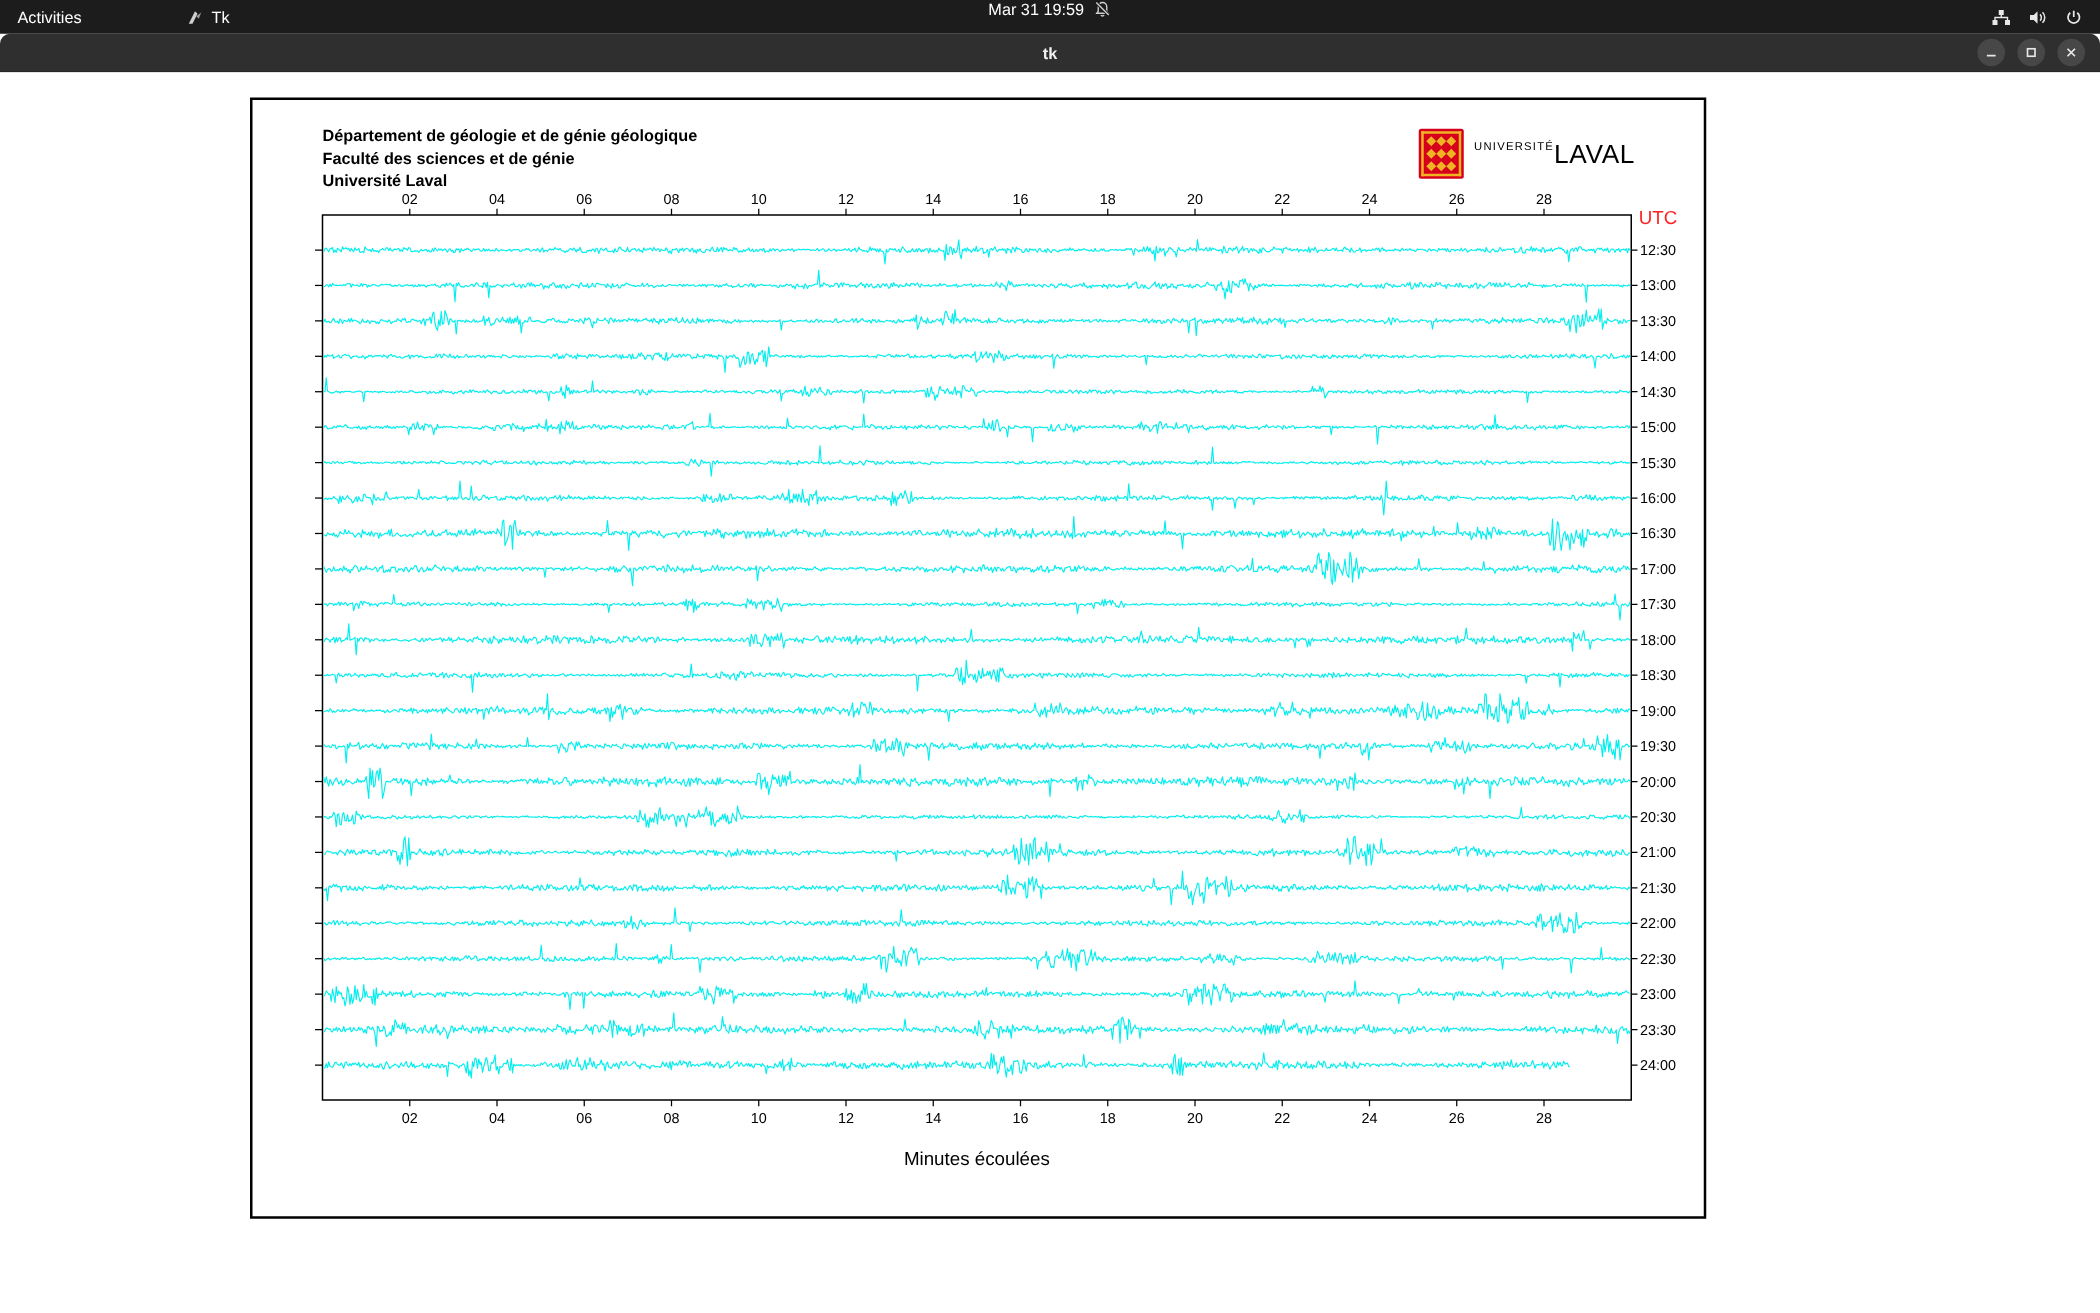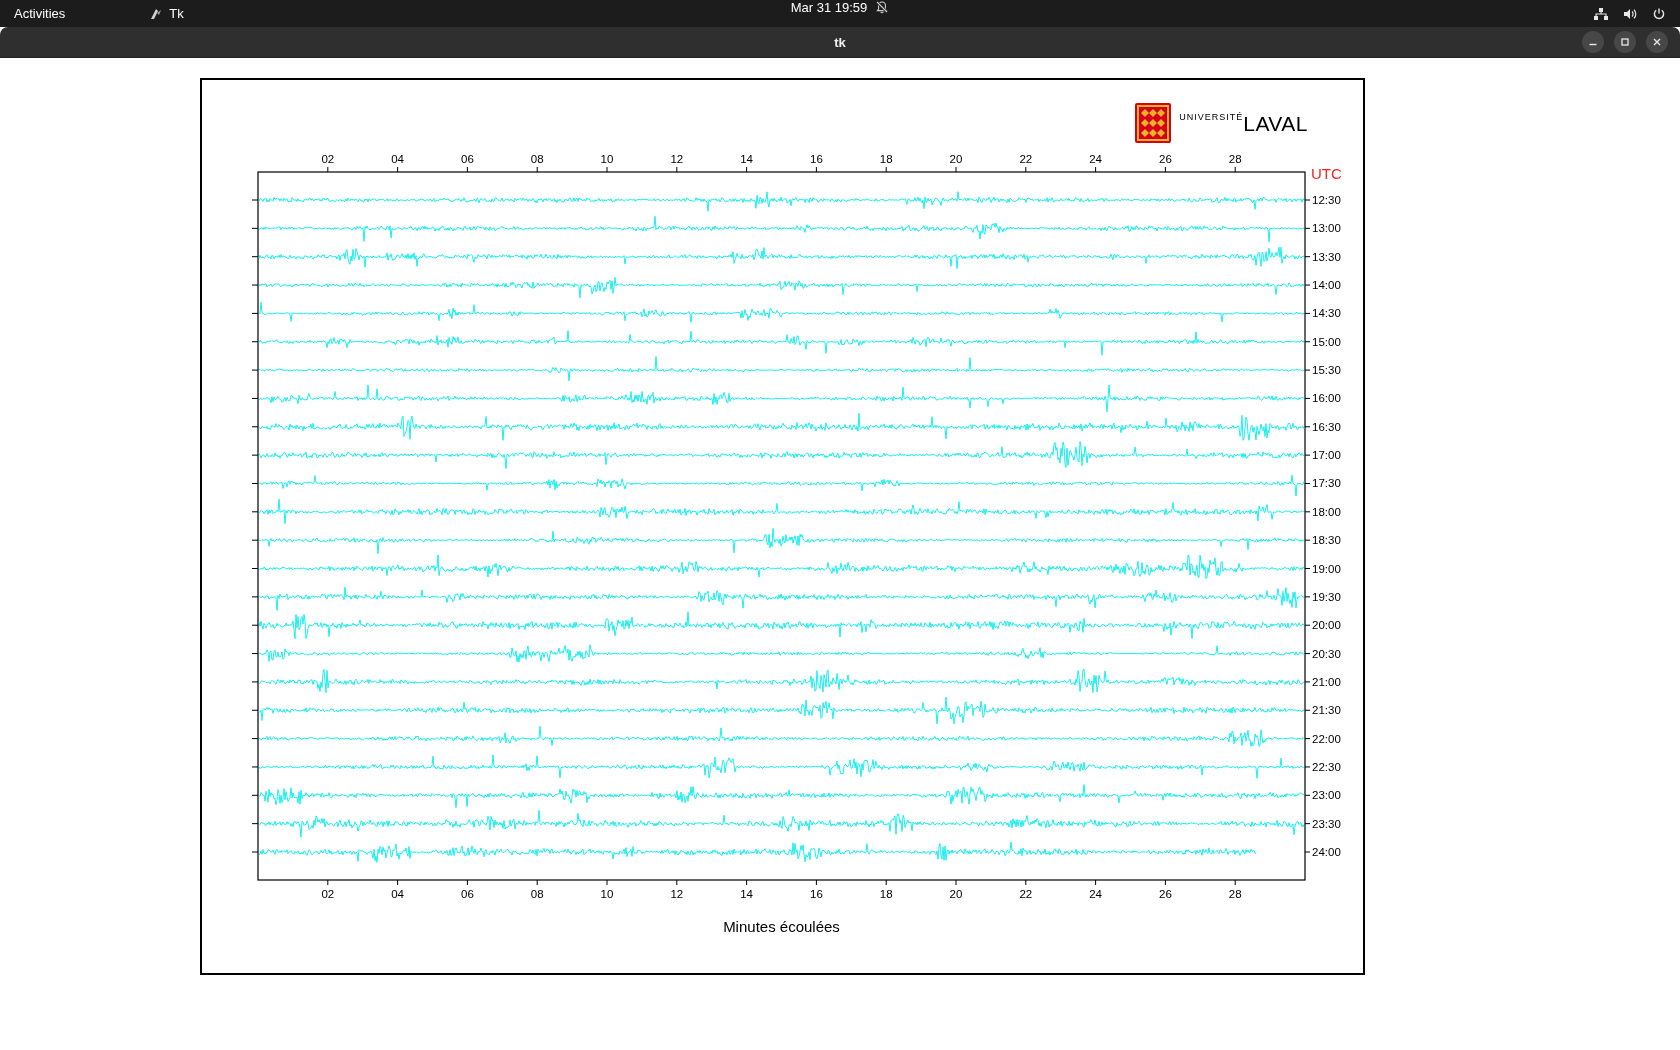--- a/index.html
+++ b/index.html
@@ -118,20 +118,25 @@
       <svg width="12" height="12" viewBox="0 0 12 12">
         <path d="M3 3 L9 9 M9 3 L3 9" stroke="#e8e8e8" stroke-width="1.4"></path>
       </svg>
     </div>
   </div>
 </div>
 
 <div class="content">
   <div class="figure-frame">
 
+    <div class="inst-block">
+      <div>Département de géologie et de génie géologique</div>
+      <div>Faculté des sciences et de génie</div>
+      <div>Université Laval</div>
+    </div>
 
 
     <div class="logo">
       <svg width="38" height="42" viewBox="0 0 38 42">
         <rect x="1" y="1" width="36" height="40" fill="#d6001c" rx="2"></rect>
         <g fill="#f0b323">
           <rect x="3" y="3" width="32" height="2"></rect>
           <rect x="3" y="37" width="32" height="2"></rect>
           <rect x="3" y="3" width="2" height="36"></rect>
           <rect x="33" y="3" width="2" height="36"></rect>

